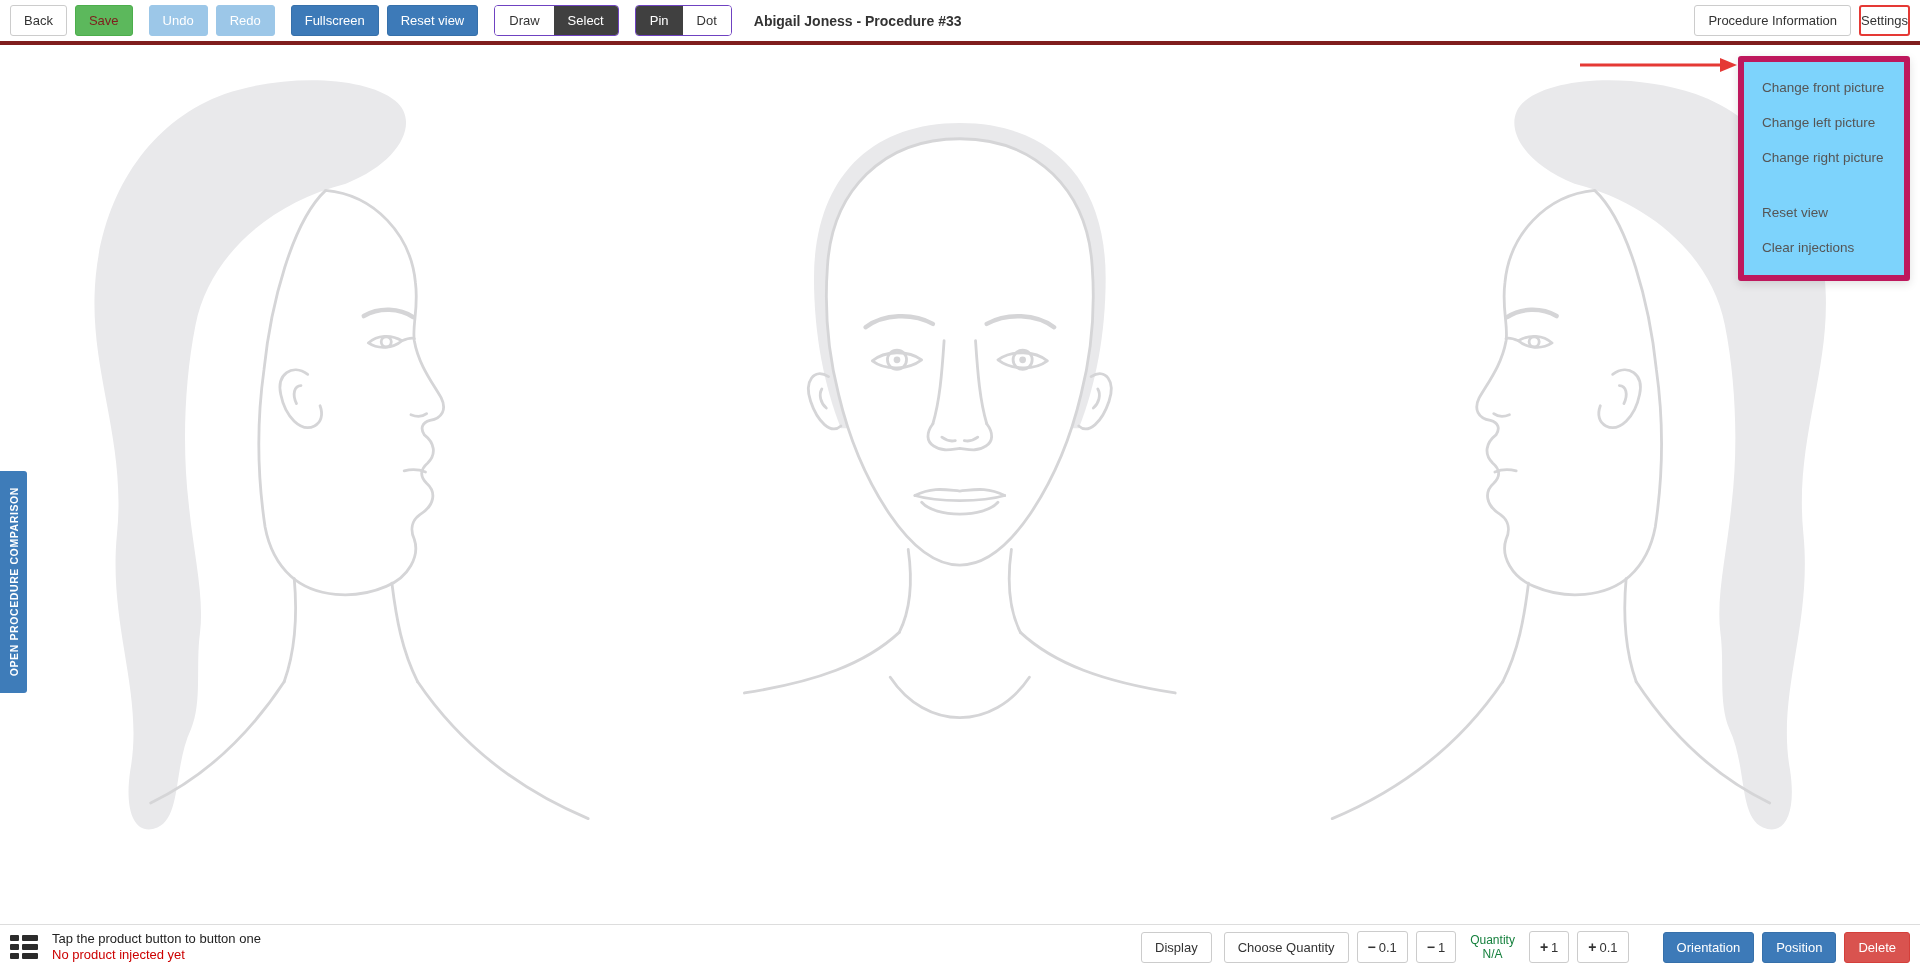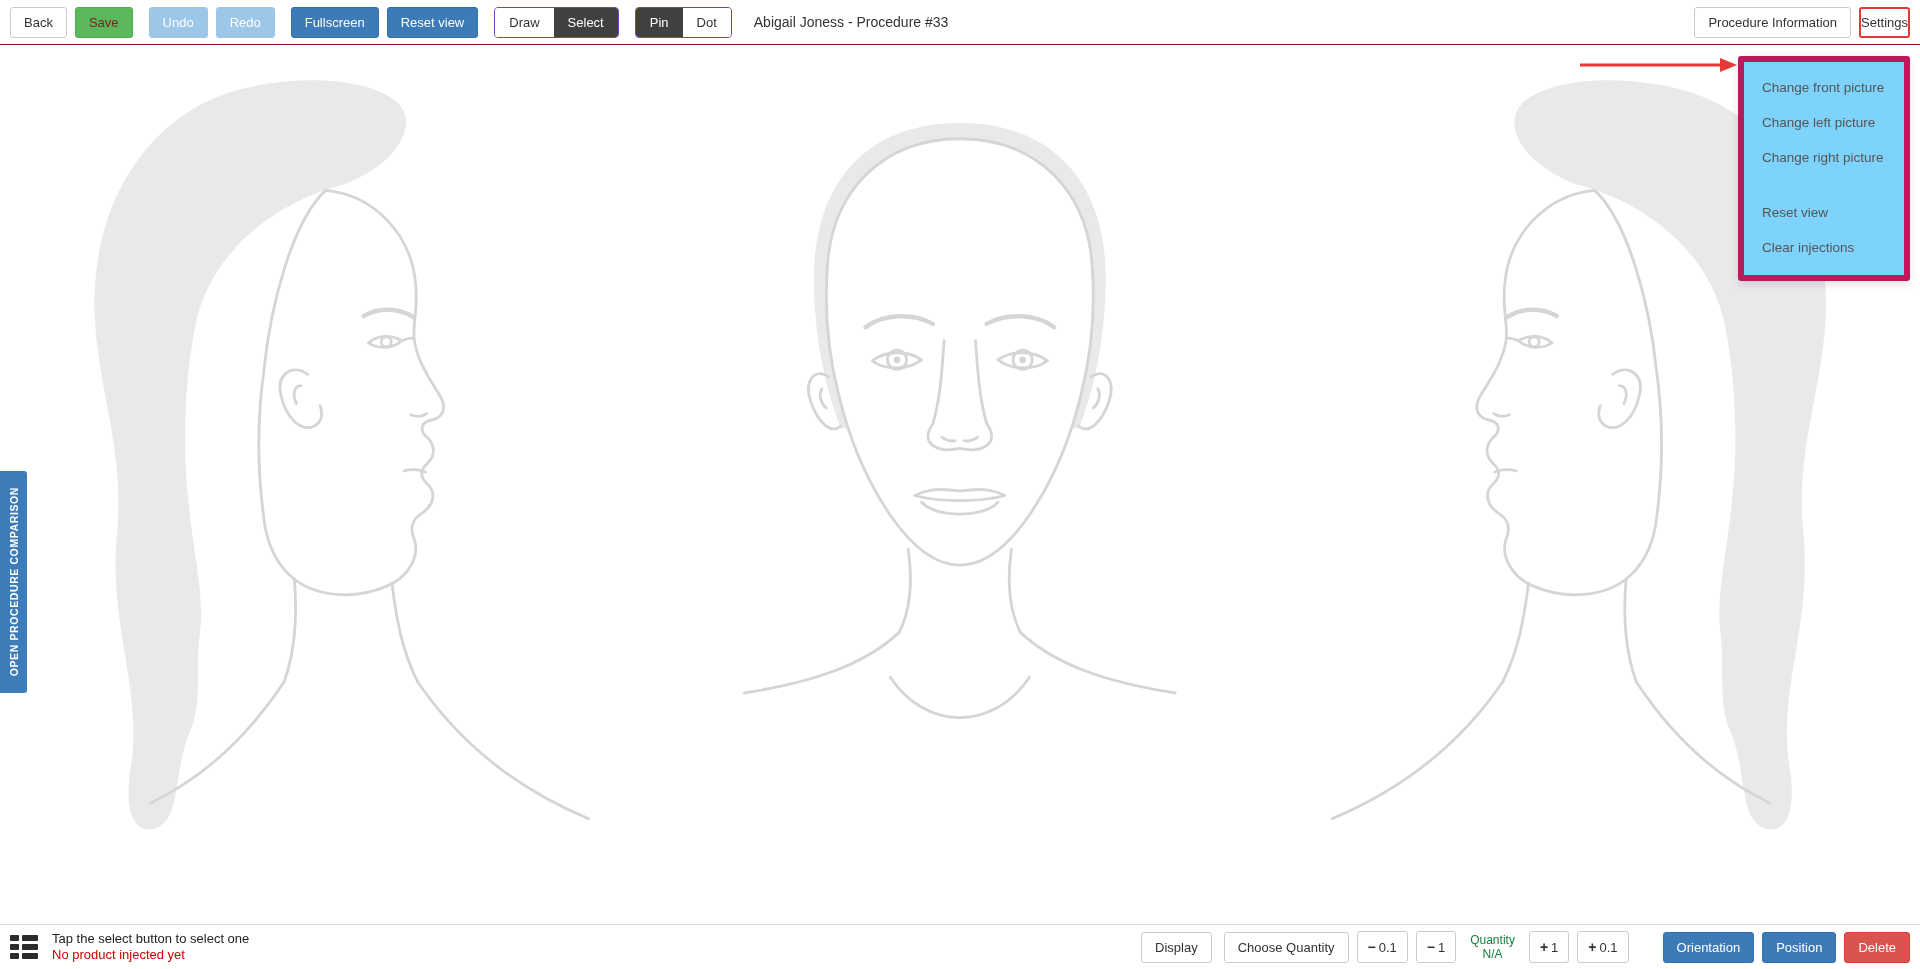--- a/index.html
+++ b/index.html
@@ -8,41 +8,41 @@
     font-family: "Liberation Sans", sans-serif;
     background: #fff;
     position: relative;
     overflow: hidden;
     color: #333;
   }
 
   
   .topbar {
     position: absolute; top: 0; left: 0; right: 0; height: 45px;
-    background: #fff; border-bottom: 1px solid #7f1d1d;
+    background: #fff; border-bottom: 4px solid #7f1d1d;
     display: flex; align-items: center; padding: 0 10px; gap: 8px;
     z-index: 30;
   }
   .btn {
     font-family: inherit; font-size: 13px; line-height: 1;
     padding: 8px 13px; border-radius: 3px; cursor: pointer;
     border: 1px solid #ccc; background: #fff; color: #333; white-space: nowrap;
   }
   .btn-green  { background: #5cb85c; border-color: #4cae4c; color: #7f1d1d; }
   .btn-paleblue { background: #9cc7e8; border-color: #9cc7e8; color: #fff; }
   .btn-blue   { background: #3d7ab8; border-color: #3670aa; color: #fff; }
   .btn-red    { background: #d9534f; border-color: #d43f3a; color: #ffffff; }
   .gap-l { margin-left: 8px; }
   .toggle-group {
     display: flex; border: 1px solid #6f42c1; border-radius: 4px; overflow: hidden;
     margin-left: 8px;
   }
   .toggle-group .btn { border: none; border-radius: 0; padding: 8px 14px; }
   .toggle-active { background: #404040; color: #fff; }
-  .page-title { font-size: 14px; font-weight: normal; color: #333; margin-left: 14px; }
+  .page-title { font-size: 14px; font-weight: bold; color: #333; margin-left: 14px; }
   .topbar-right { margin-left: auto; display: flex; align-items: center; gap: 8px; }
   .btn-settings { border: 2px solid #e53935; padding: 7px 0; }
 
   
   .settings-menu {
     position: absolute; top: 56px; right: 10px; width: 172px;
     background: #7dd3fc; border: 6px solid #be185d; border-radius: 3px;
     box-shadow: 0 3px 10px rgba(0,0,0,0.12);
     padding: 8px 0 10px 0; z-index: 40;
   }
@@ -227,21 +227,21 @@
 <div class="bottombar">
   <div class="product-icon">
     <i></i>
       <i></i>
       <i></i>
       <i></i>
       <i></i>
       <i></i>
   </div>
   <div class="hint-block">
-    <span class="hint-main">Tap the select button to select one</span>
+    <span class="hint-main">Tap the product button to button one</span>
     <span class="hint-warn">No product injected yet</span>
   </div>
 
   <div class="bottom-right">
     <button class="btn">Display</button>
     <button class="btn ml-lg">Choose Quantity</button>
 
     <button class="btn qty-btn">
       <span class="sign">−</span><span>0.1</span>
     </button>

